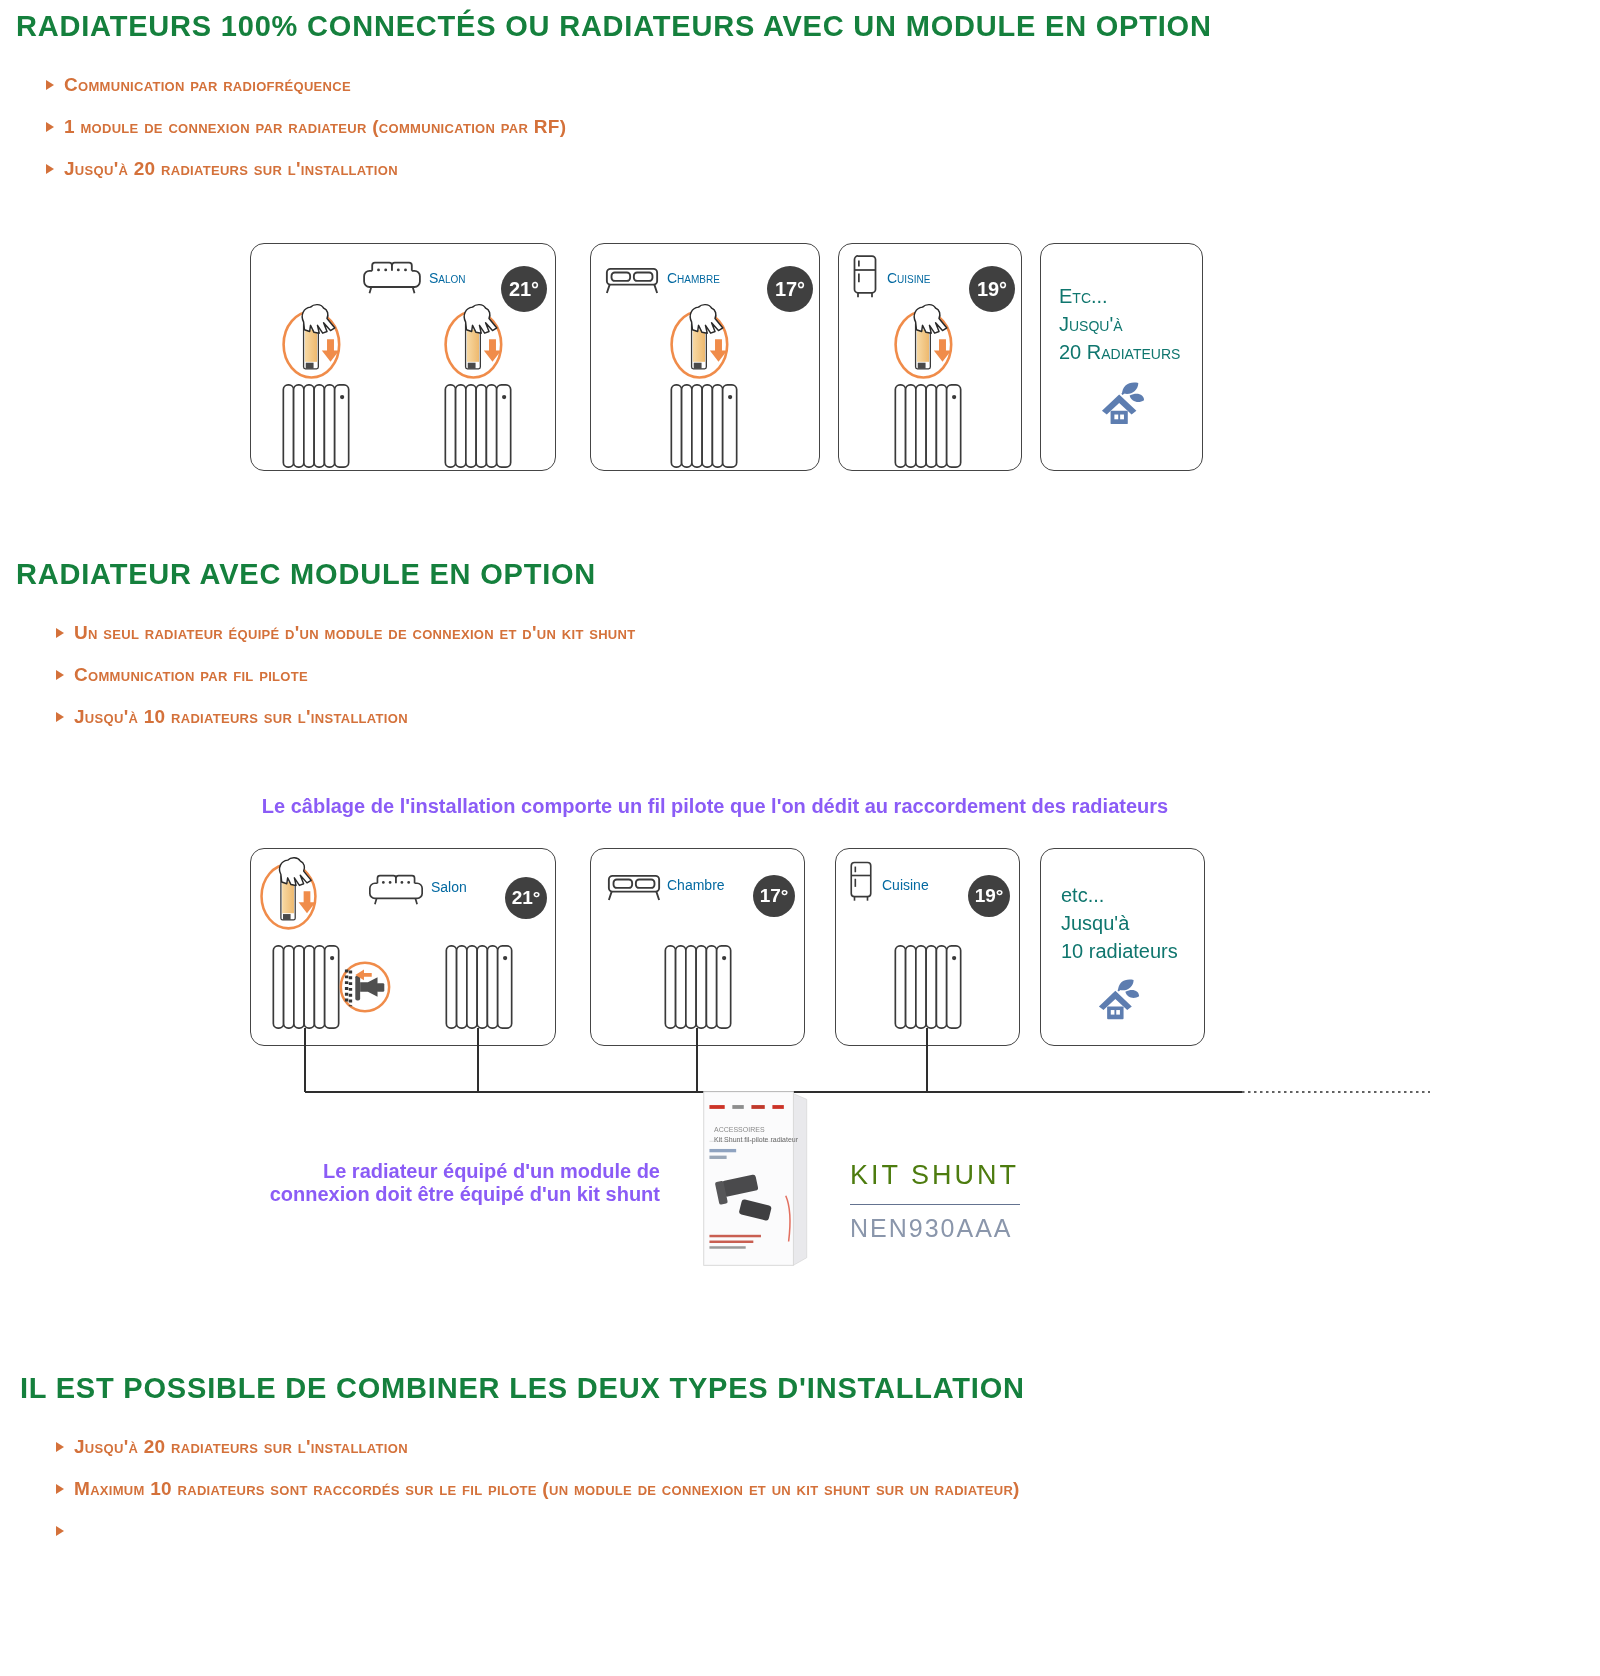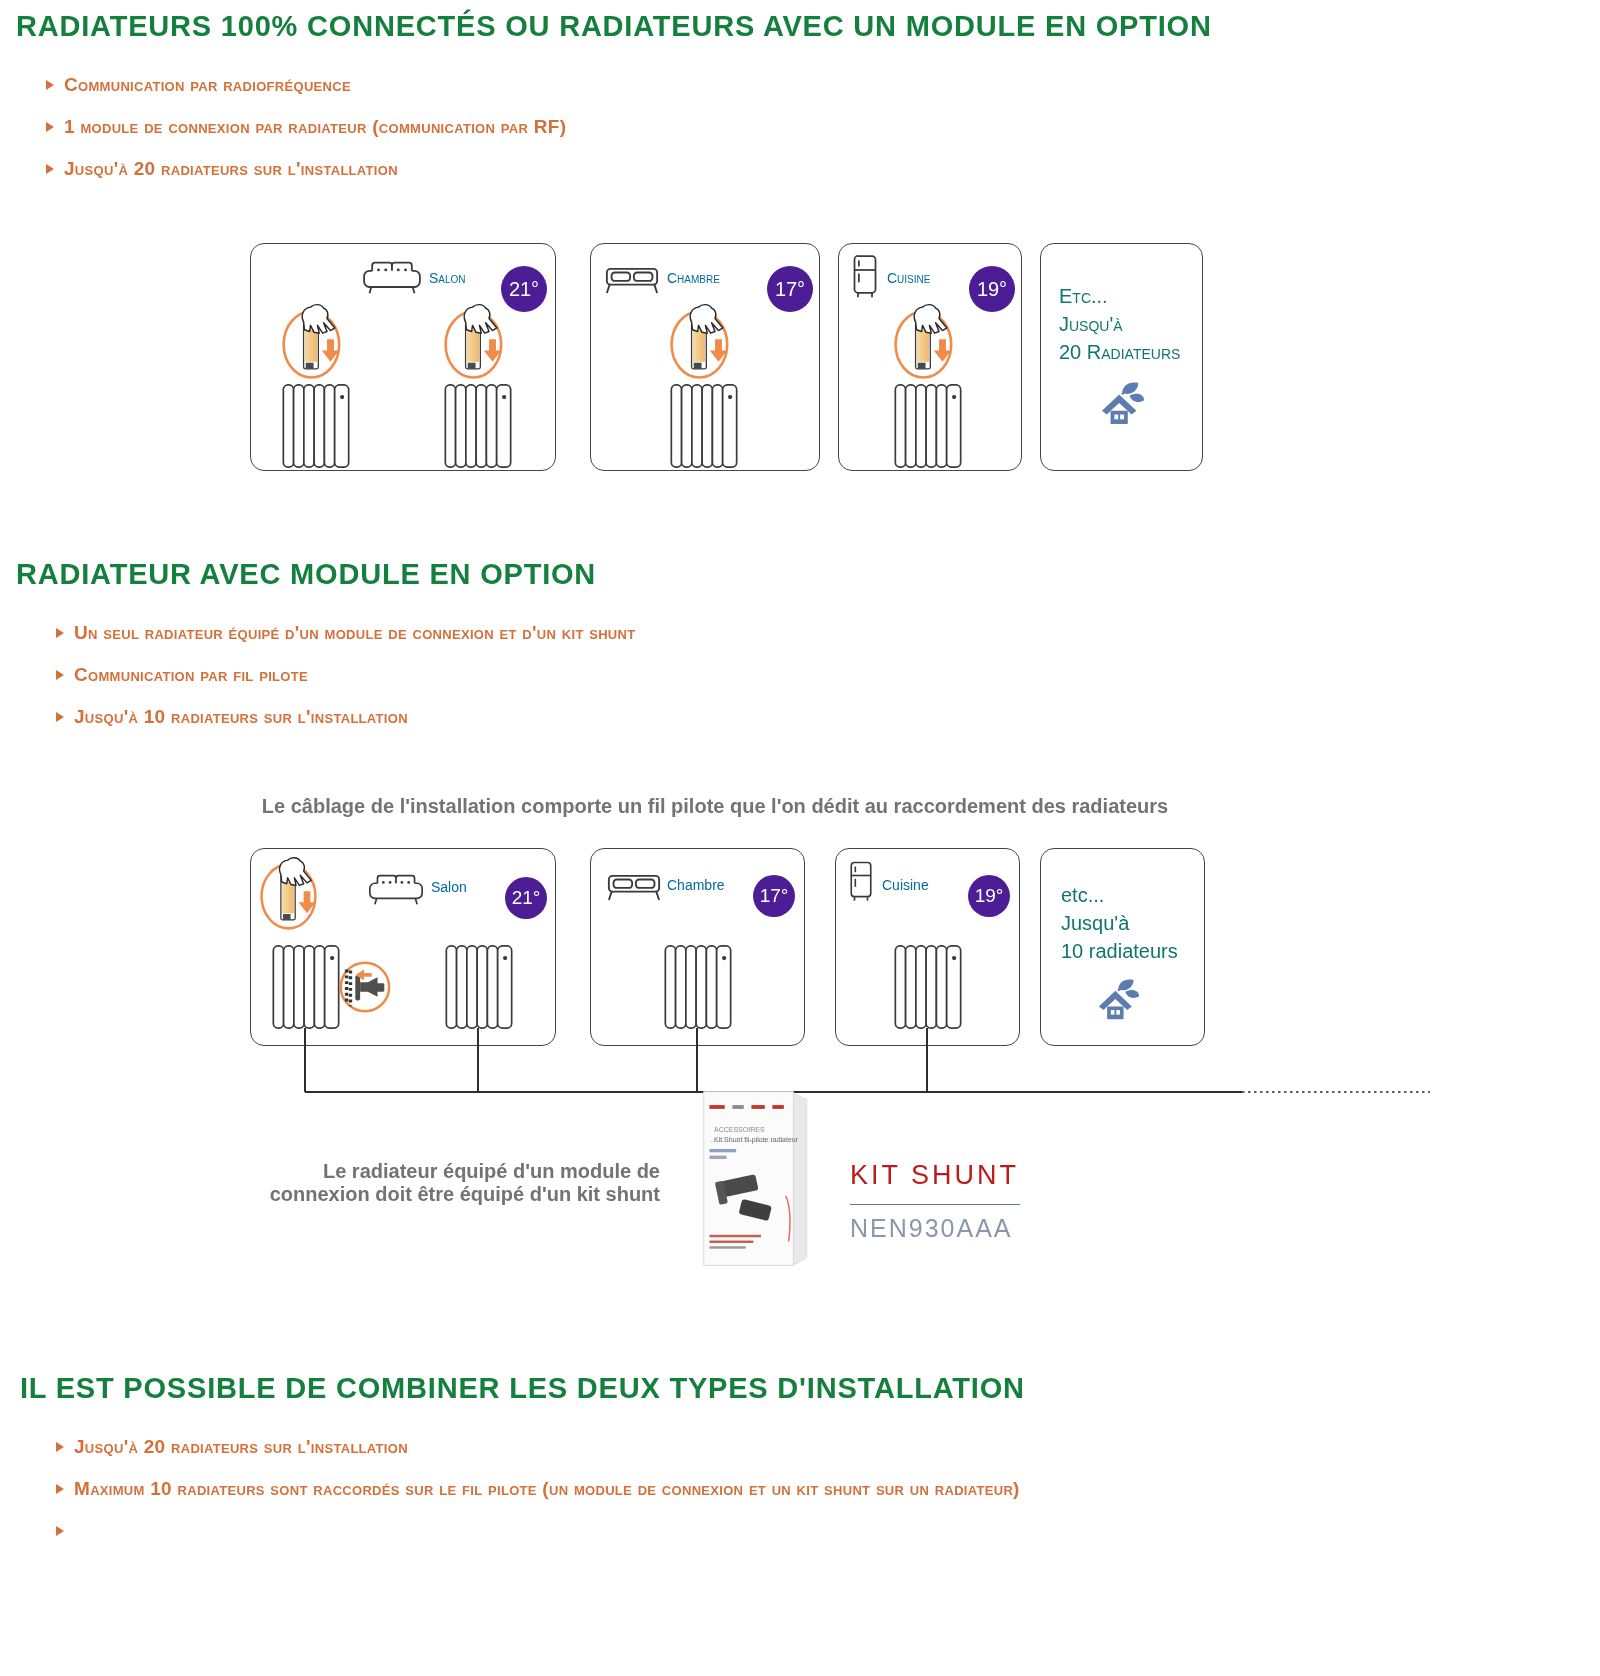--- a/index.html
+++ b/index.html
@@ -4,26 +4,26 @@
 <style>
   html,body{margin:0;padding:0;background:#fff;}
   body{font-family:"Liberation Sans", sans-serif; width:1600px; height:1676px; position:relative; overflow:hidden; color:#3a3a3a;}
   .abs{position:absolute;}
   .h-blue{color:#15803d; font-weight:700; letter-spacing:.8px; font-size:29px; white-space:nowrap;}
   .bullets{position:absolute;}
   .bullet{display:flex; align-items:center; margin-bottom:21px; height:21px;}
   .tri{width:0;height:0;border-left:8px solid #d4713a;border-top:5.5px solid transparent;border-bottom:5.5px solid transparent;margin-right:10px;flex:0 0 auto;}
   .btxt{color:#d4713a; font-weight:700; font-size:19px; font-variant:small-caps; letter-spacing:.3px; white-space:nowrap;}
   .card{position:absolute; border:1.7px solid #454545; border-radius:14px; background:#fff; box-sizing:border-box;}
-  .badge{position:absolute; border-radius:50%; background:#4c1d95; color:#fff; display:flex; align-items:center; justify-content:center; font-size:20px; font-weight:400;}
+  .badge{position:absolute; border-radius:50%; background:#404040; color:#fff; display:flex; align-items:center; justify-content:center; font-size:20px; font-weight:700;}
   .room-label{position:absolute; font-size:14px; color:#0369a1; white-space:nowrap;}
   .sc{font-variant:small-caps;}
   .etc-lines{position:absolute; font-size:20px; color:#0f766e; line-height:28px;}
-  .caption{font-weight:700; color:#737373; font-size:20px;}
-  .kitname{color:#b91c1c; letter-spacing:3px; font-size:27px; white-space:nowrap;}
+  .caption{font-weight:700; color:#8b5cf6; font-size:20px;}
+  .kitname{color:#4d7c0f; letter-spacing:3px; font-size:27px; white-space:nowrap;}
   .kitref{color:#8a96ab; letter-spacing:2px; font-size:25px; white-space:nowrap;}
   svg.icon{display:block;}
   .divider{border-top:1.5px solid #647390;}
 </style>
 </head>
 <body>
 
 <svg width="0" height="0" style="position:absolute">
   <defs>
     <linearGradient id="modfill" x1="0" y1="0" x2="1" y2="0">

